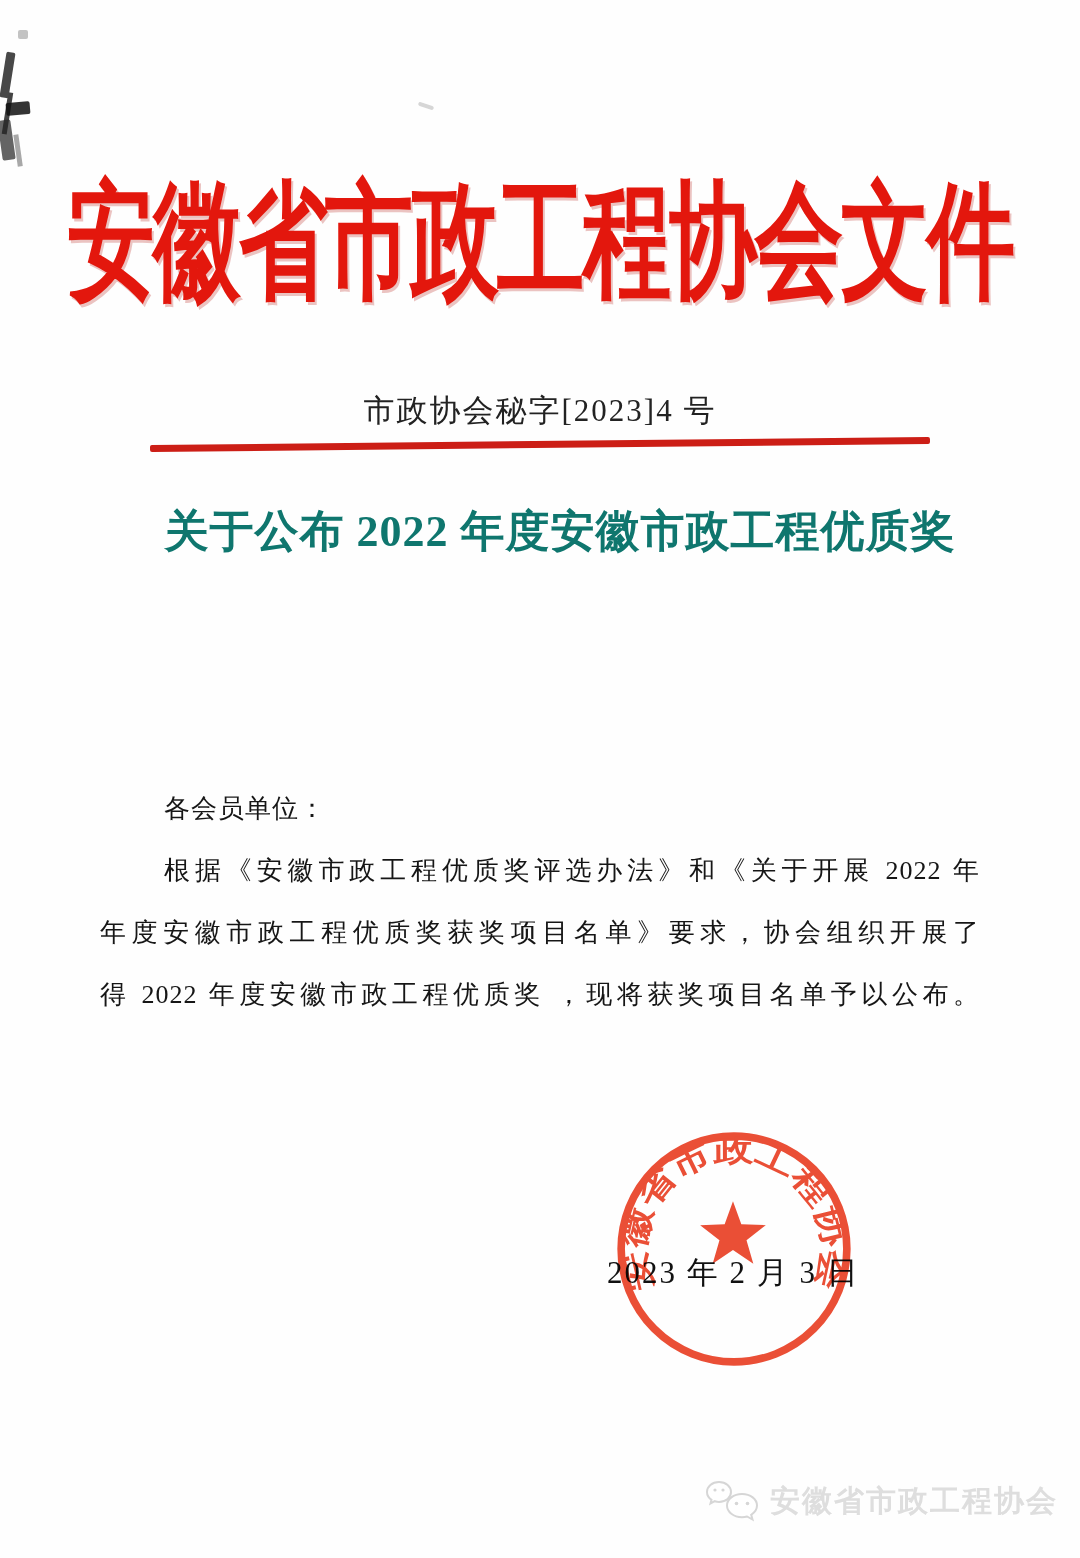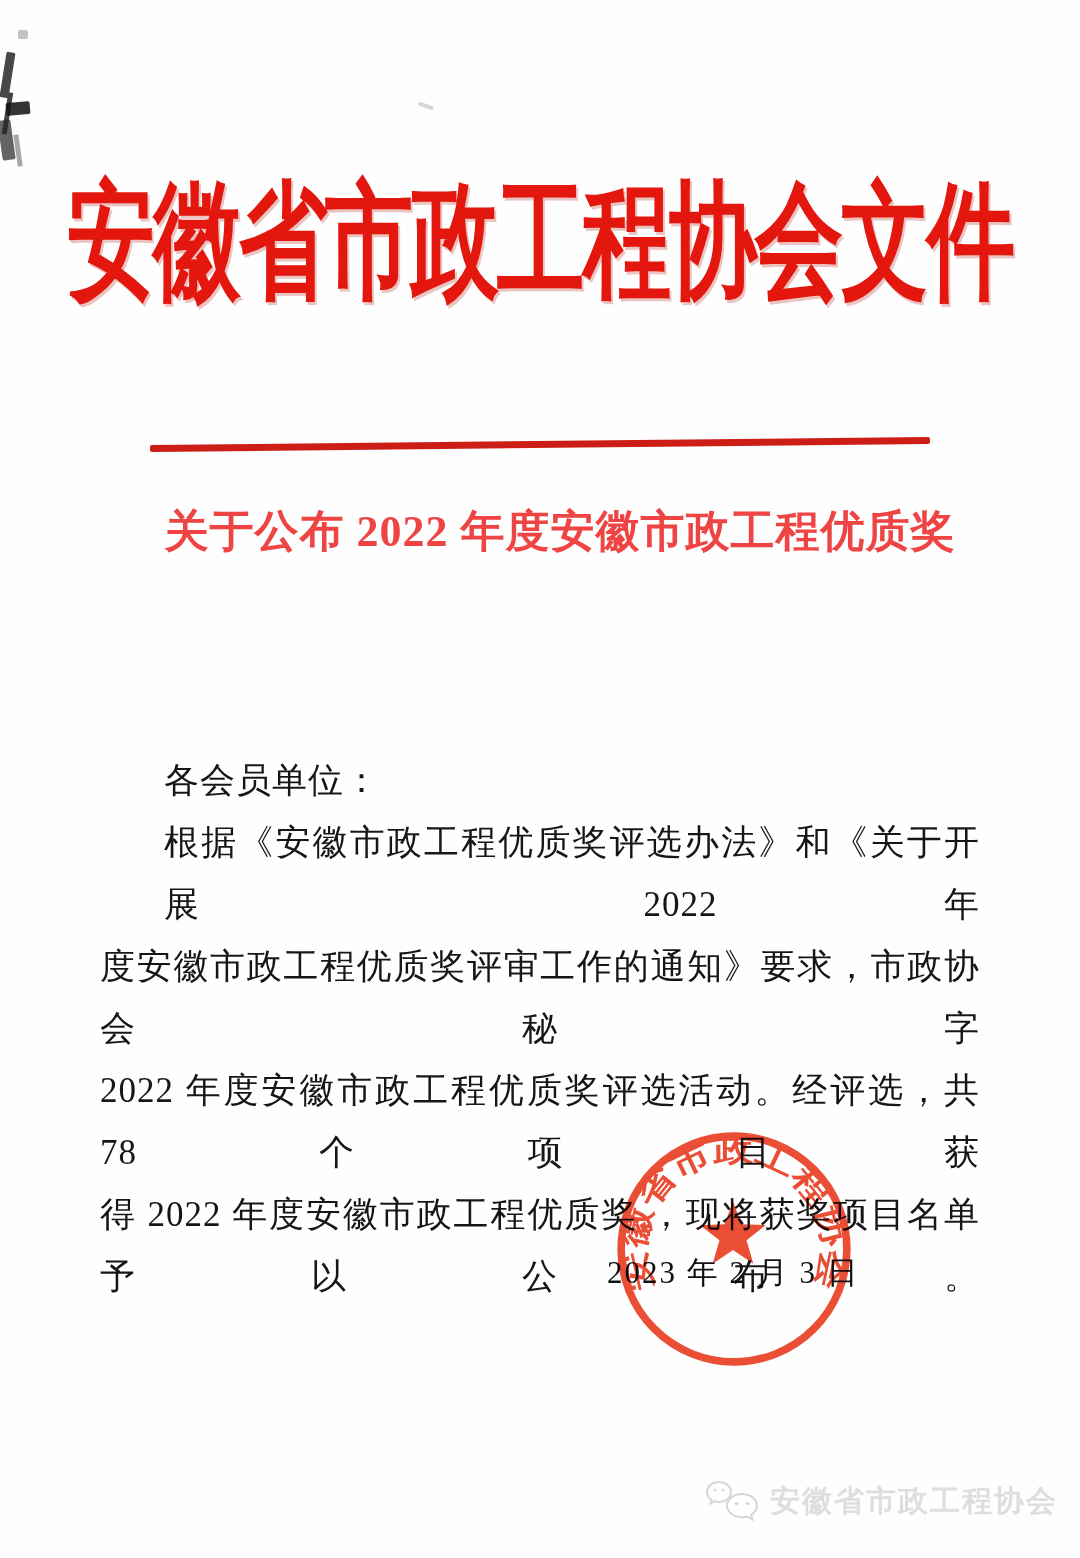--- a/index.html
+++ b/index.html
@@ -47,29 +47,29 @@
     background:#cc1e16;
     transform:rotate(-0.6deg);
     border-radius:2px;
   }
 
   .doc-title {
     position:absolute; left:0; right:0; top:499px;
     text-align:center;
     font-size:44px; font-weight:bold;
     line-height:65px;
-    color:#ef4444;
+    color:#0f766e;
     letter-spacing:1px;
     margin-left:40px;
   }
 
   .body-block {
-    position:absolute; left:100px; top:750px;
+    position:absolute; left:100px; top:778px;
     width:880px;
-    font-size:35px; line-height:62px;
+    font-size:26px; line-height:62px;
     letter-spacing:1px;
     color:#161616;
   }
   .salutation { padding-left:64px; }
   .p-line { text-align:justify; text-align-last:justify;font-family:Liberation Serif, serif; }
   .p-line.first { padding-left:64px; }
   .attachment { padding-left:64px; margin-top:4px; white-space:nowrap; }
 
   .date-line {
     position:absolute; left:607px; top:1252px;
@@ -108,32 +108,32 @@
 <div class="page">
 
   <div class="smudge s1"></div>
   <div class="smudge s2"></div>
   <div class="smudge s3"></div>
   <div class="smudge s4"></div>
   <div class="smudge s5"></div>
 
   <div class="org-title">安徽省市政工程协会文件</div>
 
+  <div class="doc-number">市政协会秘字[2023]4 号</div>
 
   <div class="red-line"></div>
 
   <div class="doc-title">
     <div>关于公布 2022 年度安徽市政工程优质奖</div>
   </div>
 
   <div class="body-block">
     <div class="salutation">各会员单位：</div>
     <div class="p-line first">根据《安徽市政工程优质奖评选办法》和《关于开展 2022 年</div>
-    <div class="p-line">度安徽市政工程优质奖评审工作的通知》要求，市政协会秘字</div>
-    <div class="p-line">2022 年度安徽市政工程优质奖评选活动。经评选，共 78 个项目获</div>
+    <div class="p-line">年度安徽市政工程优质奖获奖项目名单》要求，协会组织开展了</div>
     <div class="p-line">得 2022 年度安徽市政工程优质奖 ，现将获奖项目名单予以公布。</div>
   </div>
 
   <div class="date-line">2023 年 2 月 3 日</div>
 
   <svg class="seal" viewBox="0 0 240 240" xmlns="http://www.w3.org/2000/svg">
     <defs>
       <path id="sealArc" d="M 42.5 160.5 A 87 87 0 1 1 197.5 160.5" fill="none"></path>
     </defs>
     <circle cx="120" cy="121" r="111" fill="none" stroke="#e93b20" stroke-width="7.5"></circle>

